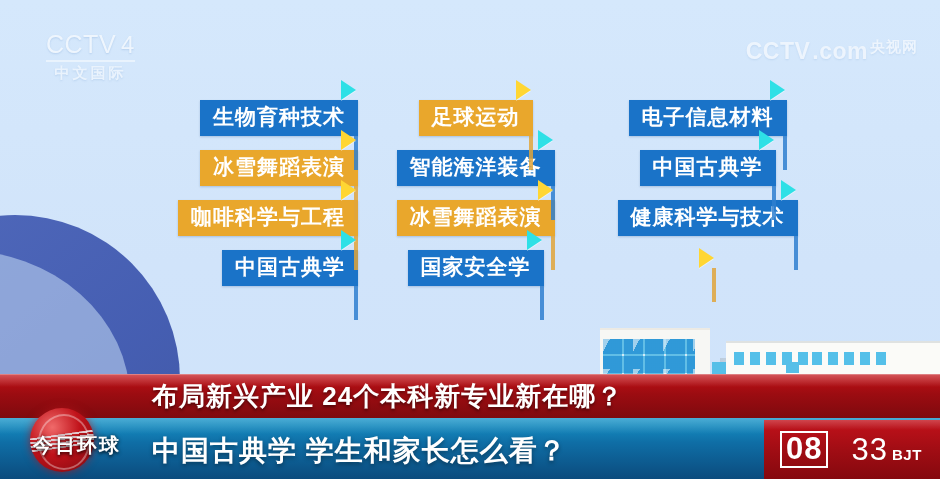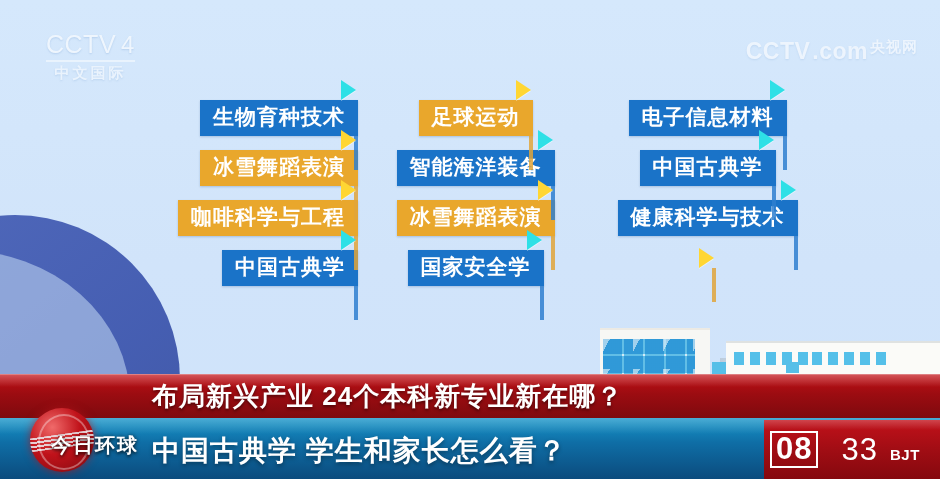--- a/index.html
+++ b/index.html
@@ -167,52 +167,52 @@
     content:""; position:absolute; left:-8px; top:26px; width:80px; height:14px;
     background:repeating-linear-gradient(0deg,rgba(235,235,240,.85) 0 2px, rgba(235,235,240,0) 2px 4px);
     transform:rotate(-8deg);
   }
   .globe:after{
     content:""; position:absolute; left:8px; top:6px; width:48px; height:52px;
     border-radius:50%;
     border:2px solid rgba(255,255,255,.35);
   }
   .proglogo-text {
-    position:absolute; left:28px; top:28px; width:118px;
+    position:absolute; left:10px; top:28px; width:118px;
     text-align:center;
     font-size:20px; font-weight:bold; color:#ffffff;
     letter-spacing:2px;
     text-shadow:0 0 4px rgba(0,0,0,.6), 0 2px 3px rgba(0,0,0,.5);
   }
 
   
   .clock {
     position:absolute; right:0; top:420px; width:176px; height:59px;
     background:linear-gradient(180deg,#c2111a 0%, #a10d14 50%, #85080e 100%);
     display:flex; align-items:center; justify-content:flex-start;
-    padding-left:6px;
+    padding-left:16px;
   }
   .clock .sheen {
     position:absolute; left:0; top:0; width:100%; height:10px;
     background:linear-gradient(180deg,rgba(255,255,255,.22),rgba(255,255,255,0));
   }
   .clock-hh {
     position:relative;
     border:2px solid #ffffff;
     color:#ffffff; font-size:31px; font-weight:bold;
     padding:0 4px; line-height:1.05;
     letter-spacing:1px;
   }
   .clock-mm {
     color:#ffffff; font-size:31px; font-weight:normal;
     margin-left:23px; letter-spacing:1px; position:relative;
   }
   .clock-tz {
     color:#ffffff; font-size:15px; font-weight:bold;
-    margin-left:12px; position:relative; top:5px; letter-spacing:.5px;
+    margin-left:4px; position:relative; top:5px; letter-spacing:.5px;
   }
 </style>
 </head>
 <body>
 
 <div id="screen">
 
   <div class="bg-curve"></div>
   <div class="bg-curve2"></div>
 

